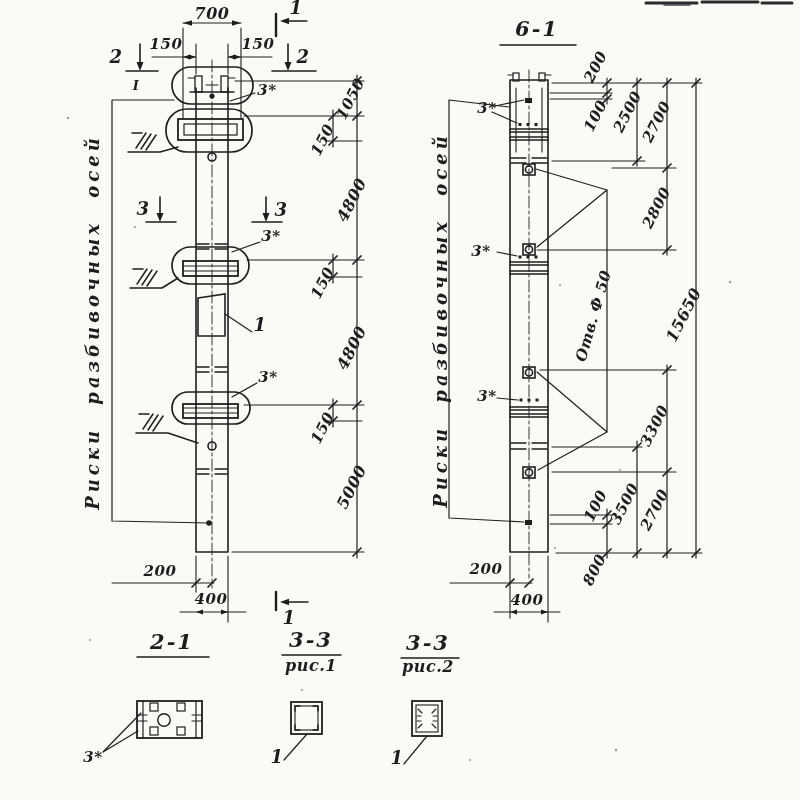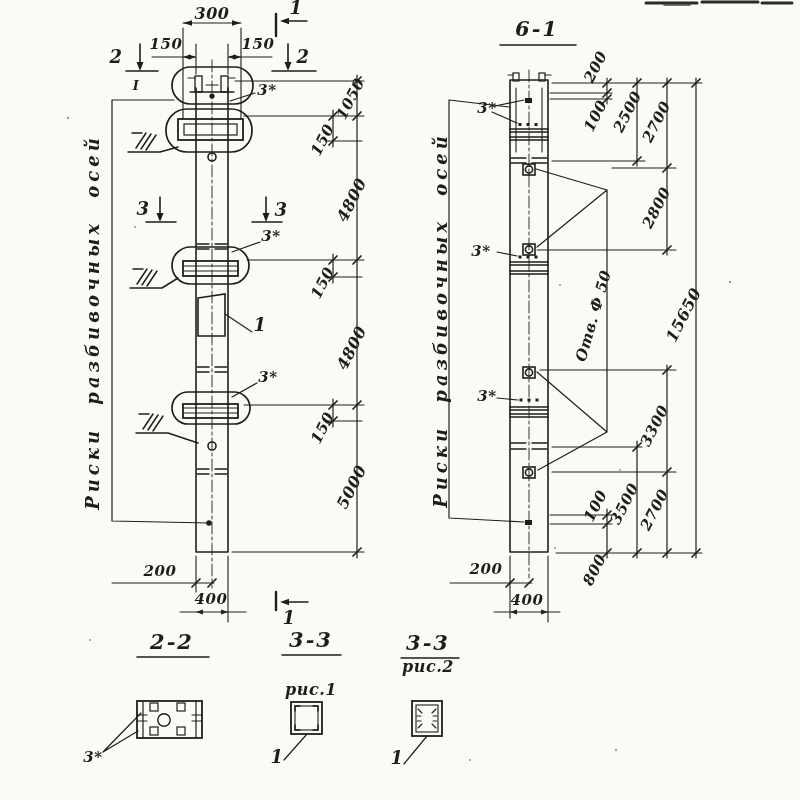--- a/index.html
+++ b/index.html
@@ -244,21 +244,21 @@
         <circle cx="730" cy="282" r="1.2"></circle>
     <circle cx="620" cy="470" r="1"></circle>
         <circle cx="555" cy="548" r="1"></circle>
     <circle cx="302" cy="690" r="1.1"></circle>
         <circle cx="616" cy="750" r="1.2"></circle>
     <circle cx="470" cy="760" r="1"></circle>
         <circle cx="90" cy="640" r="1"></circle>
   </g>
 </svg>
 
-<div class="lbl t16" style="left:212px;top:14px">300</div>
+<div class="lbl t16" style="left:212px;top:14px">700</div>
 <div class="lbl" style="left:166px;top:44px">150</div>
 <div class="lbl" style="left:258px;top:44px">150</div>
 <div class="lbl rot" style="left:351px;top:99px">1050</div>
 <div class="lbl rot" style="left:323px;top:140px">150</div>
 <div class="lbl rot t16" style="left:352px;top:200px">4800</div>
 <div class="lbl rot" style="left:323px;top:283px">150</div>
 <div class="lbl rot t16" style="left:352px;top:348px">4800</div>
 <div class="lbl rot" style="left:323px;top:428px">150</div>
 <div class="lbl rot t16" style="left:352px;top:487px">5000</div>
 <div class="lbl" style="left:160px;top:571px">200</div>
@@ -290,22 +290,22 @@
 <div class="lbl" style="left:487px;top:396px">3*</div>
 <div class="lbl rot" style="left:655px;top:426px">3300</div>
 <div class="lbl rot" style="left:625px;top:504px">3500</div>
 <div class="lbl rot" style="left:655px;top:510px">2700</div>
 <div class="lbl rot" style="left:596px;top:506px">100</div>
 <div class="lbl rot" style="left:595px;top:570px">800</div>
 <div class="lbl" style="left:486px;top:569px">200</div>
 <div class="lbl" style="left:527px;top:600px">400</div>
 <div class="lbl vert" style="left:441px;top:320px">Риски разбивочных осей</div>
 
-<div class="lbl big" style="left:172px;top:641px">2-2</div>
+<div class="lbl big" style="left:172px;top:641px">2-1</div>
 <div class="lbl big" style="left:311px;top:639px">3-3</div>
-<div class="lbl t16" style="left:311px;top:690px">рис.1</div>
+<div class="lbl t16" style="left:311px;top:666px">рис.1</div>
 <div class="lbl big" style="left:428px;top:642px">3-3</div>
 <div class="lbl t16" style="left:428px;top:667px">рис.2</div>
 <div class="lbl" style="left:93px;top:757px">3*</div>
 <div class="lbl mid" style="left:277px;top:757px">1</div>
 <div class="lbl mid" style="left:397px;top:758px">1</div>
 
 </div>
 
 </body></html>

